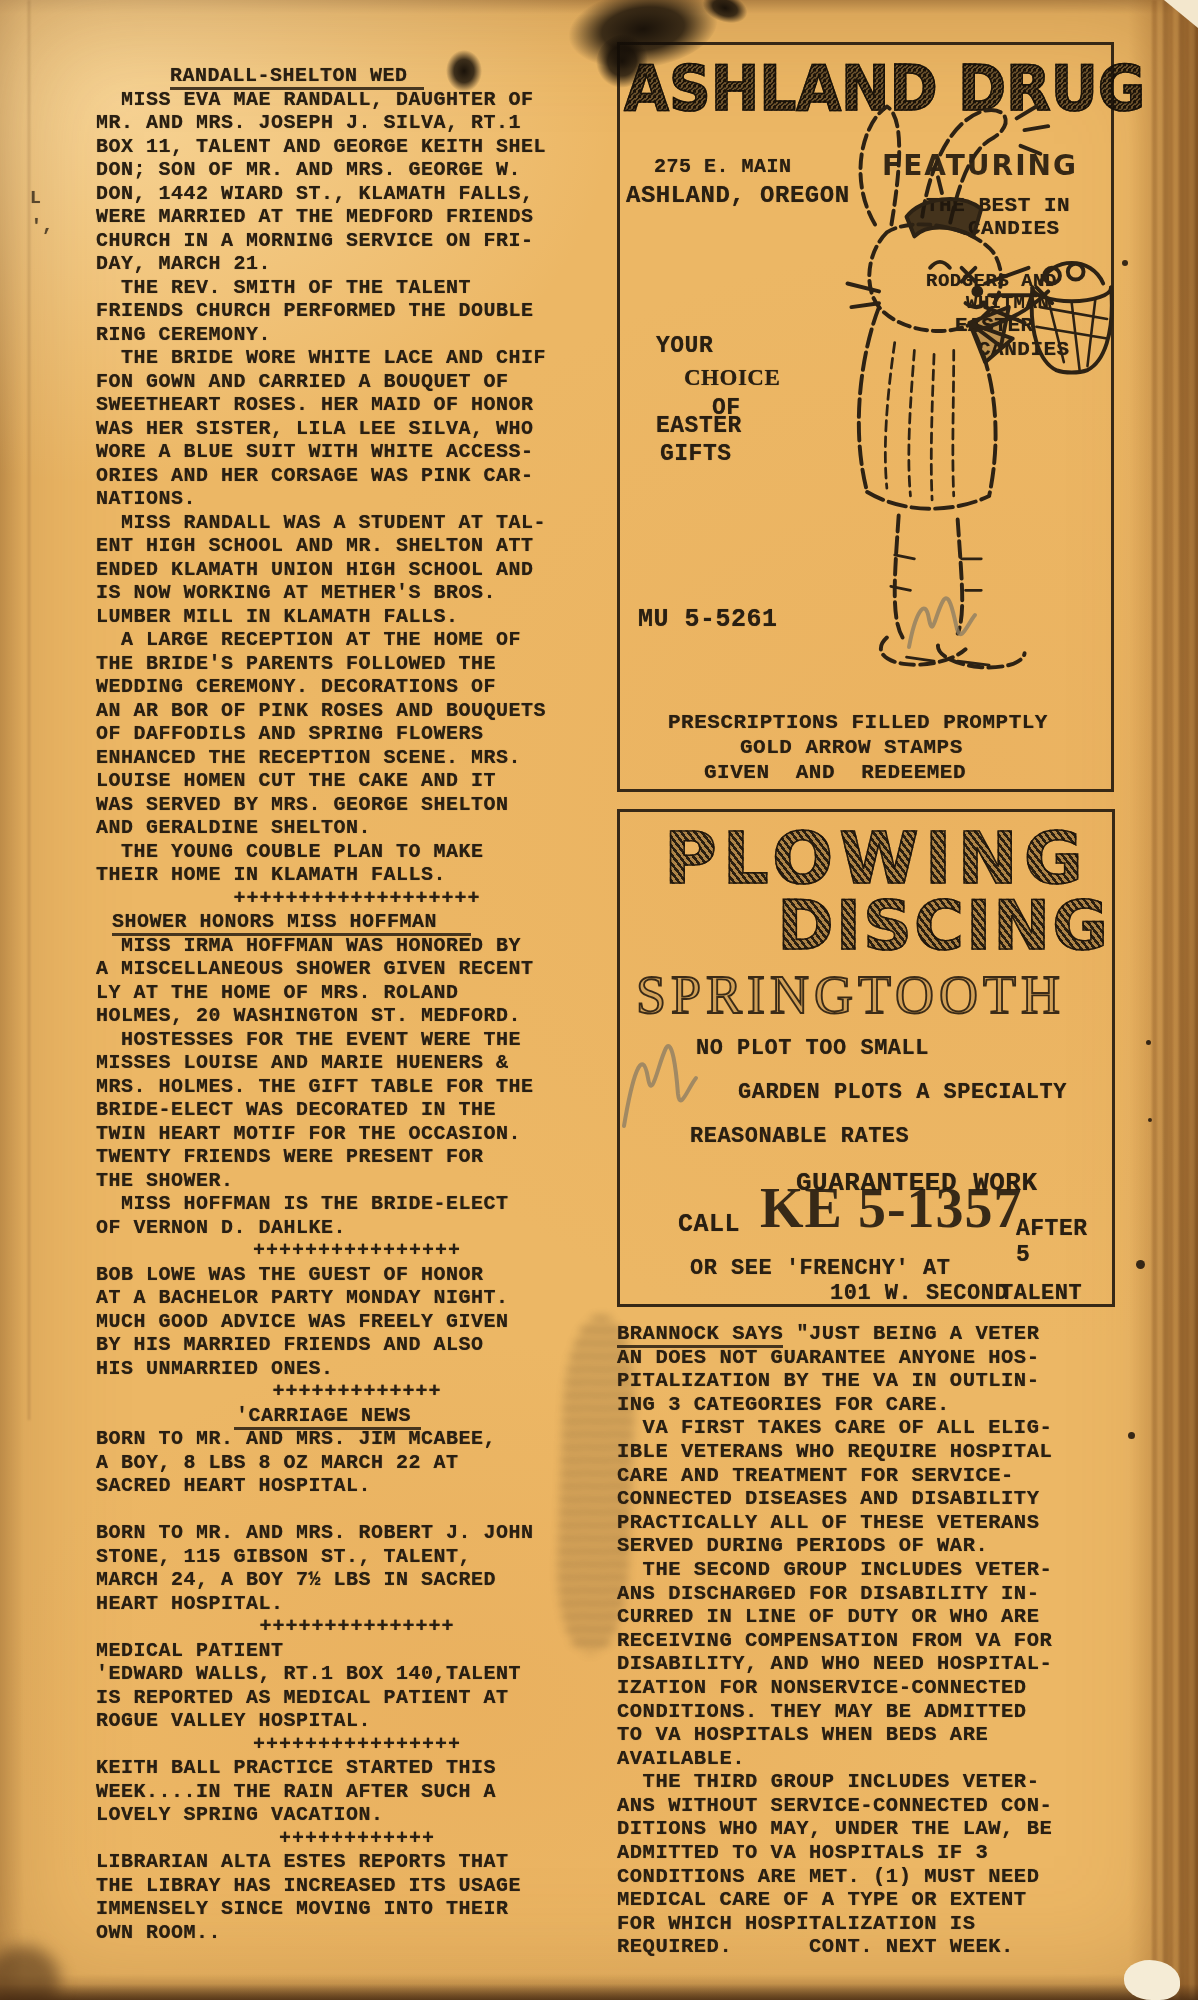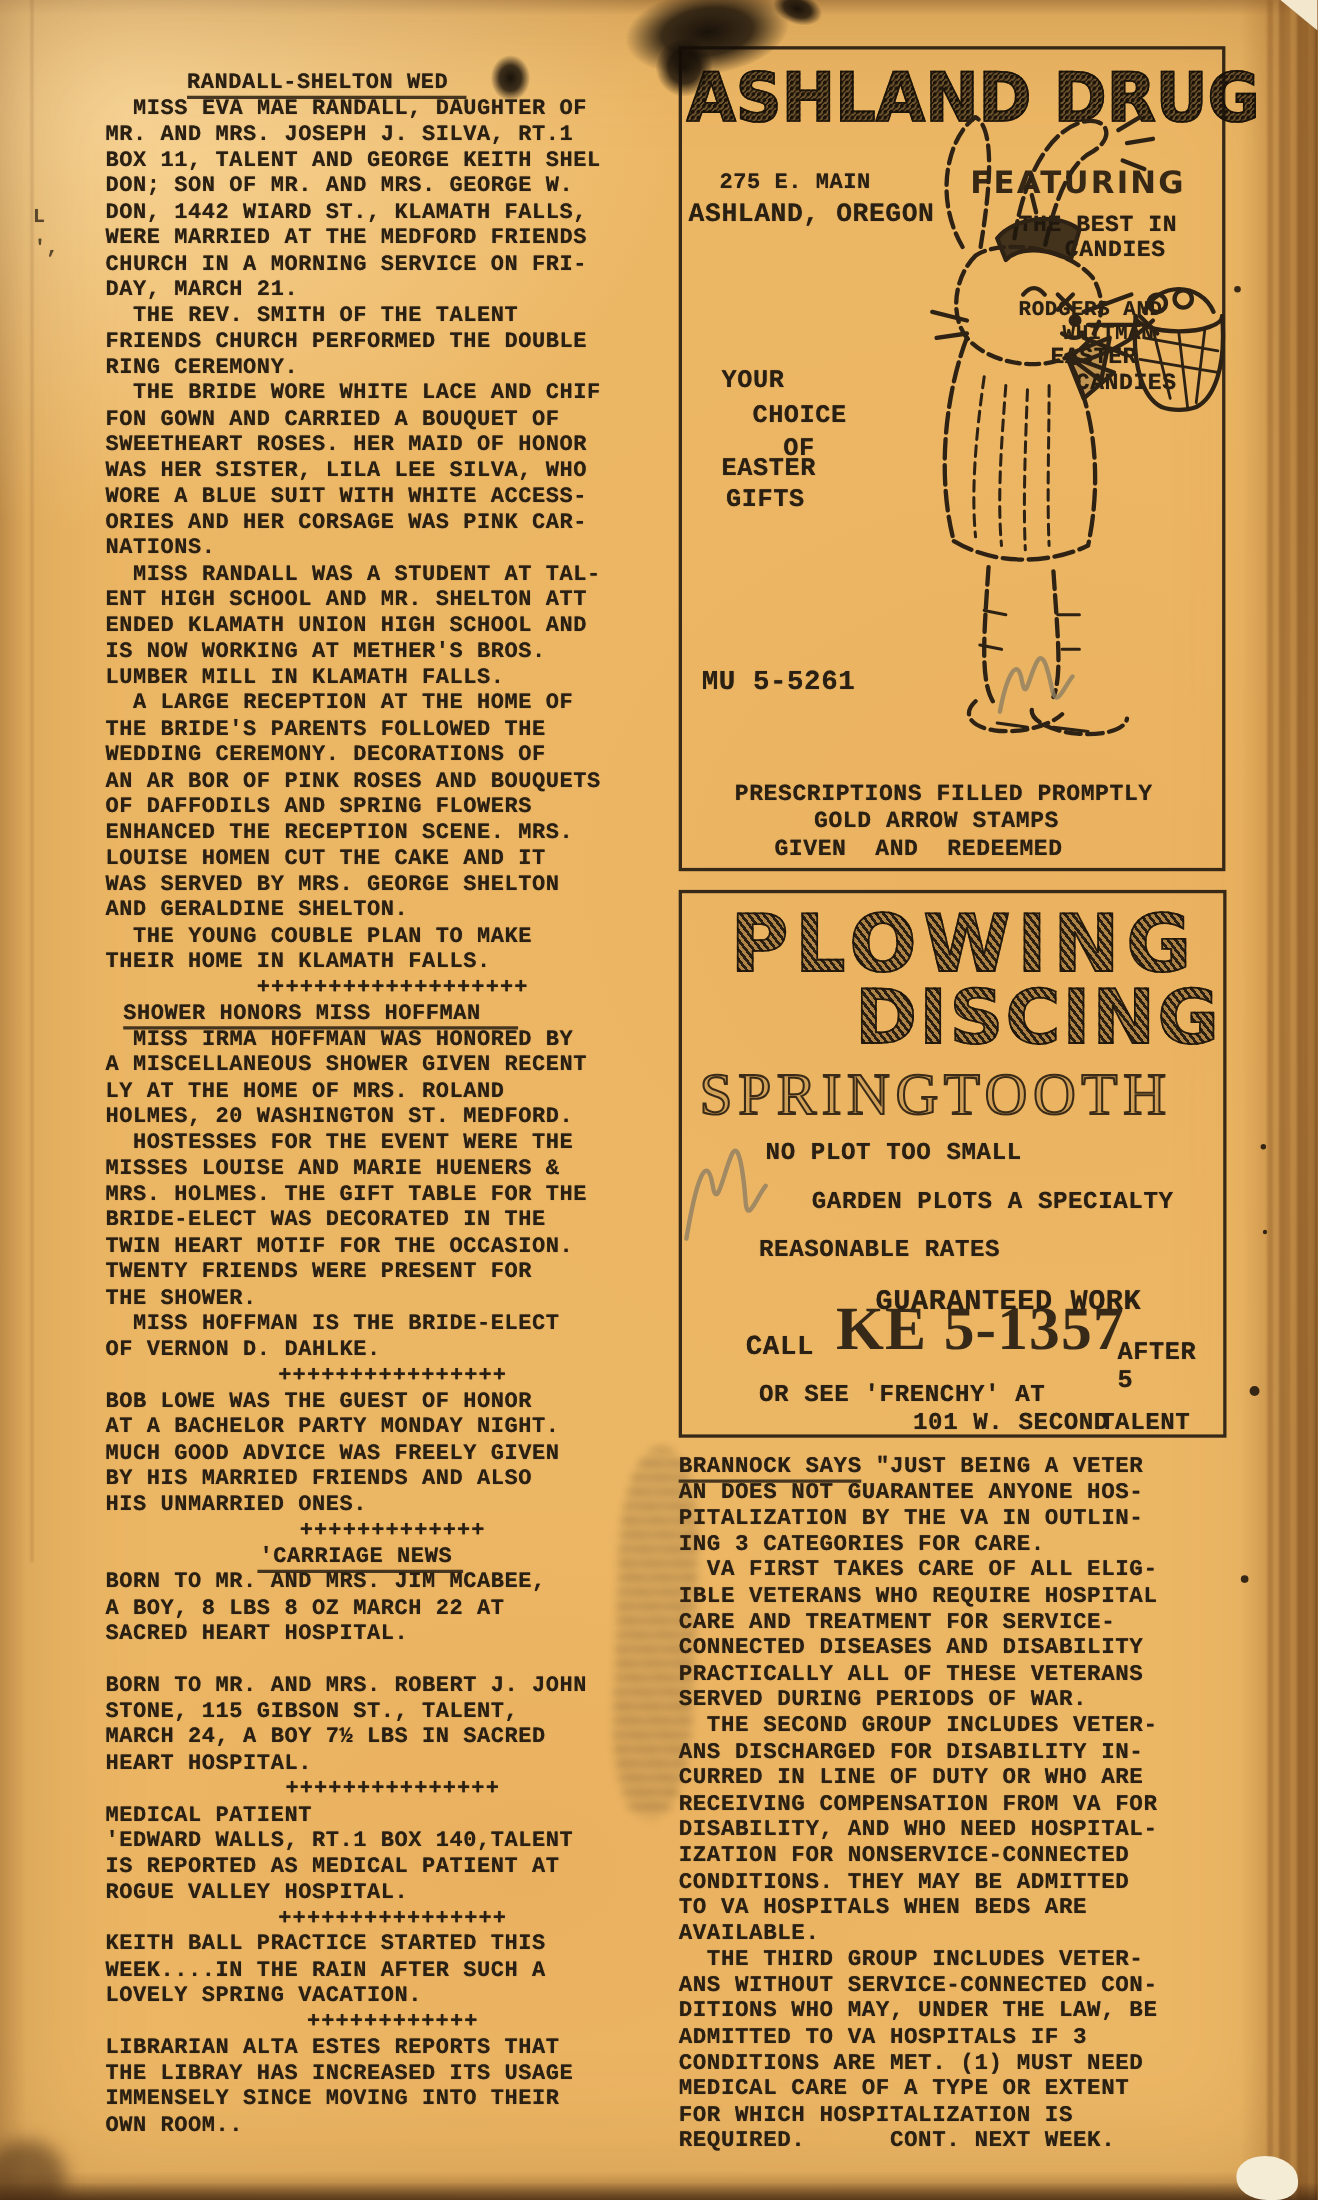--- a/index.html
+++ b/index.html
@@ -59,21 +59,21 @@
   .ash-addr1{left:10px;top:110px;font-size:20px;margin-left:24px;}
   .ash-addr2{left:6px;top:137px;font-size:24px;}
   .ash-featuring{left:262px;top:104px;font-family:"DejaVu Sans",sans-serif;font-weight:bold;font-size:28px;letter-spacing:2px;color:rgba(28,20,10,.88);}
   .ash-best1{left:306px;top:149px;font-size:21px;}
   .ash-best2{left:348px;top:172px;font-size:21px;}
   .ash-rodgers{left:306px;top:225px;font-size:19px;}
   .ash-whitman{left:346px;top:247px;font-size:19px;}
   .ash-easter1{left:335px;top:269px;font-size:21px;}
   .ash-easter2{left:358px;top:293px;font-size:21px;}
   .ash-your{left:36px;top:288px;font-size:23px;}
-  .ash-choice{left:64px;top:320px;font-size:23px;}
+  .ash-choice{left:64px;top:320px;font-size:23px;font-family:Liberation Serif, serif;}
   .ash-of{left:92px;top:350px;font-size:23px;}
   .ash-easter{left:36px;top:368px;font-size:23px;}
   .ash-gifts{left:40px;top:396px;font-size:23px;}
   .ash-mu{left:18px;top:560px;font-size:25px;}
   .ash-f1{left:48px;top:666px;font-size:21px;}
   .ash-f2{left:120px;top:691px;font-size:21px;}
   .ash-f3{left:84px;top:716px;font-size:21px;}
   .bunny{left:200px;top:55px;width:295px;height:605px;}
   
   .plw-1{left:44px;top:4px;font-size:72px;letter-spacing:6px;white-space:pre;}

